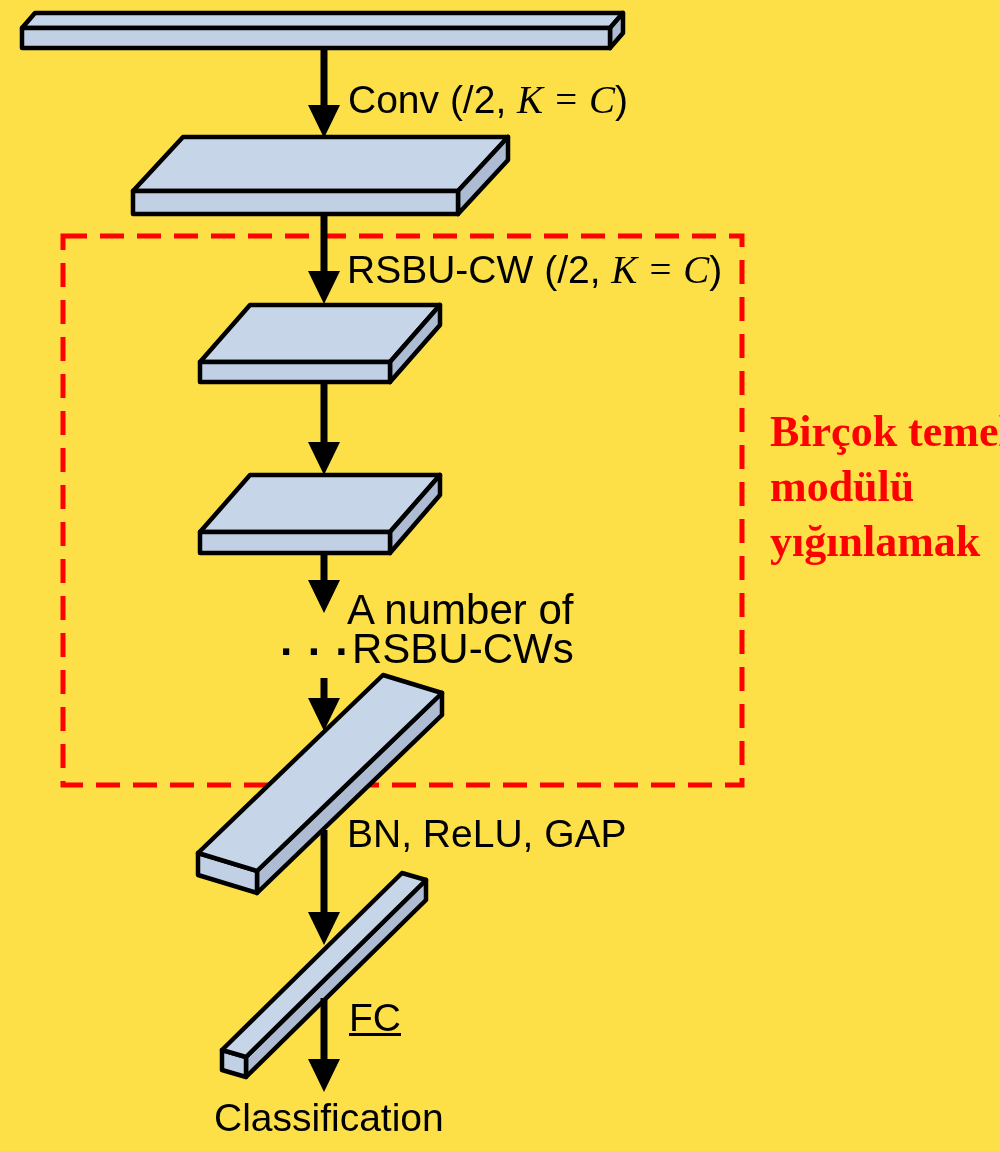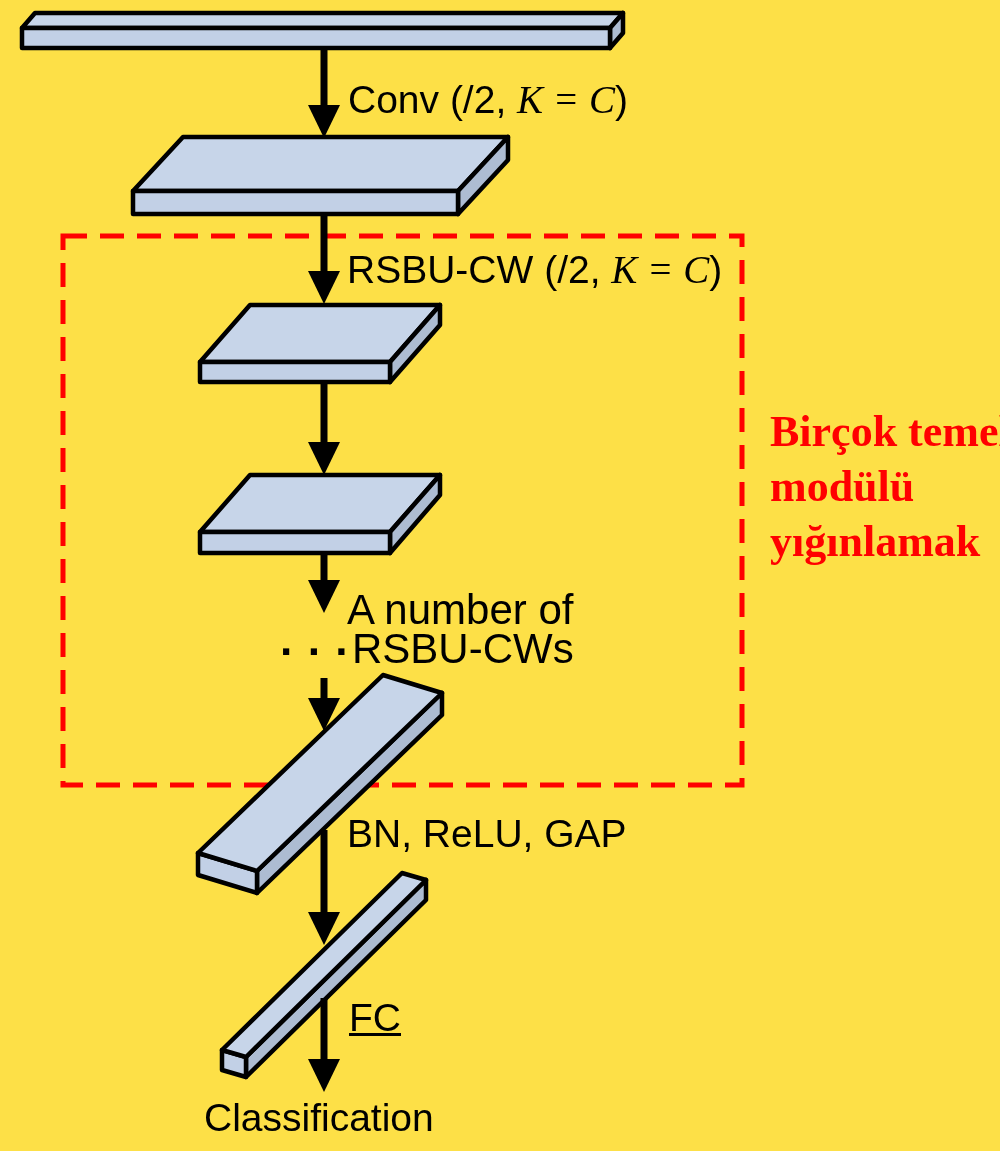--- a/index.html
+++ b/index.html
@@ -105,21 +105,21 @@
 
 
   <div class="lbl small" style="left:347px;top:588px;">A number of</div>
   <div class="lbl dots" style="left:280px;top:630px;">···</div>
   <div class="lbl small" style="left:352px;top:627px;">RSBU-CWs</div>
 
   <div class="lbl" style="left:347px;top:814px;">BN, ReLU, GAP</div>
 
   <div class="lbl" style="left:349px;top:998px;text-decoration:underline;">FC</div>
 
-  <div class="lbl" style="left:204px;top:1098px;">Classification</div>
+  <div class="lbl" style="left:214px;top:1098px;">Classification</div>
 
   <div class="annot">
     <div>Birçok temel</div>
     <div>modülü</div>
     <div>yığınlamak</div>
   </div>
 
 </div>
 
 </body></html>

